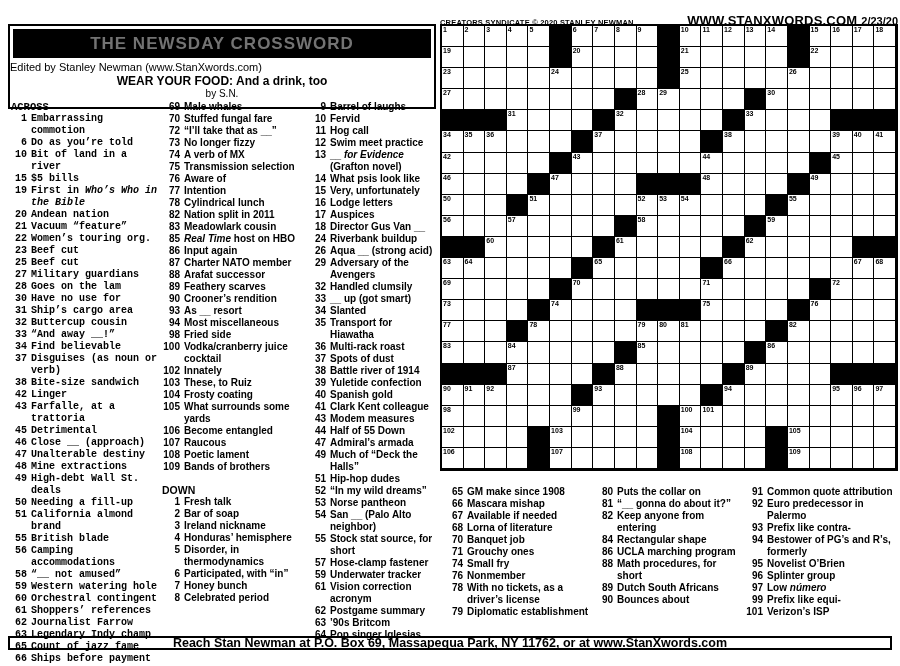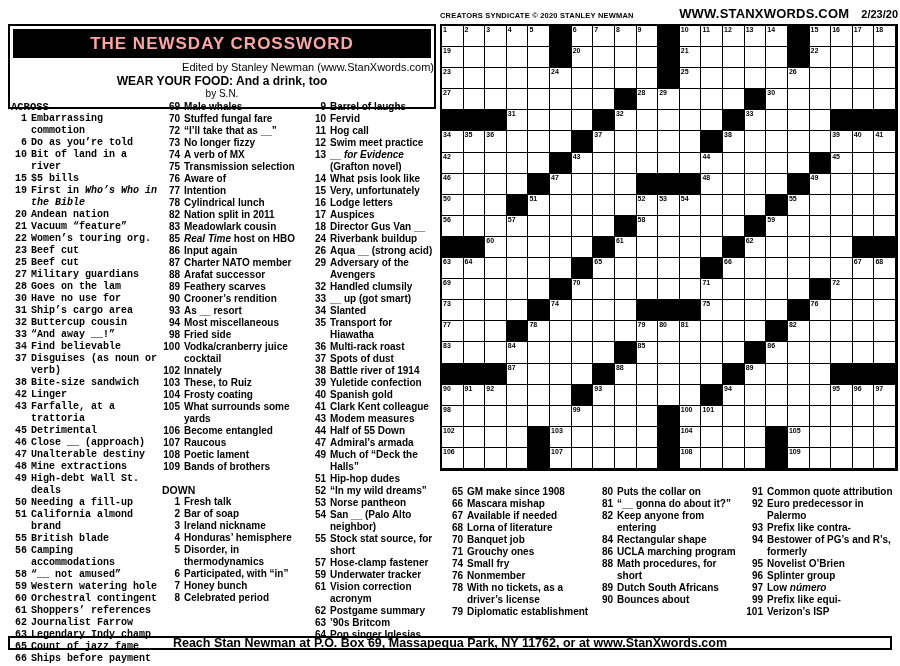--- a/index.html
+++ b/index.html
@@ -1,43 +1,43 @@
 <!DOCTYPE html>
 <html><head>
 <meta charset="utf-8">
 <style>
   html,body{margin:0;padding:0;background:#fff;}
   .page{position:relative;width:900px;height:666px;background:#fff;overflow:hidden;
         font-family:"Liberation Sans",sans-serif;color:#000;}
   
   .hdr-box{position:absolute;left:8px;top:24px;width:424px;border:2px solid #000;background:#fff;}
-  .banner{margin:3px;background:#000;color:#fca5a5;text-align:center;font-weight:bold;
+  .banner{margin:3px;background:#000;color:#737373;text-align:center;font-weight:bold;
           font-size:17px;letter-spacing:1px;padding:5px 0 4px;}
-  .sub1{text-align:right;font-size:11px;line-height:13px;margin-top:1px;}
+  .sub1{text-align:left;font-size:11px;line-height:13px;margin-top:1px;}
   .sub2{text-align:center;font-size:12px;font-weight:bold;line-height:14px;}
   .sub3{text-align:center;font-size:10px;line-height:12px;padding-bottom:7px;}
   
   .clue-col{position:absolute;font-size:10px;font-weight:bold;line-height:12px;}
   .section-h{font-size:10.5px;font-weight:bold;line-height:12px;}
   .down-h{margin-top:11px;}
   .clue{display:flex;}
   .cnum{flex:none;text-align:right;padding-right:4px;}
   .w16 .cnum{width:16px;} .w18 .cnum{width:18px;} .w14 .cnum{width:14px;}
   .ctext{flex:1;}
   #col1{left:11px;top:101px;width:150px;font-family:Liberation Mono, monospace;}
   #col2{left:162px;top:101px;width:148px;}
   #col3{left:312px;top:101px;width:126px;}
   #bcol1{left:447px;top:486px;width:146px;}
   #bcol2{left:597px;top:486px;width:146px;}
   #bcol3{left:745px;top:486px;width:153px;}
   
-  .grid-hdr{position:absolute;left:440px;top:6px;width:458px;display:flex;align-items:baseline;}
+  .grid-hdr{position:absolute;left:440px;top:13px;width:458px;display:flex;align-items:baseline;}
   .synd{font-size:7.5px;font-weight:bold;letter-spacing:.2px;}
   .site{font-size:13px;font-weight:bold;margin-left:auto;letter-spacing:.2px;}
-  .date{font-size:11px;font-weight:bold;margin-left:12px;}
+  .date{font-size:11px;font-weight:bold;margin-left:4px;}
   
   .grid{position:absolute;left:440px;top:24px;width:458px;height:447px;
         display:grid;grid-template-columns:repeat(21,1fr);grid-template-rows:repeat(21,1fr);
         border:2px solid #000;background:#fff;box-sizing:border-box;}
   .cell{border-right:1px solid #000;border-bottom:1px solid #000;box-sizing:border-box;
         position:relative;background:#fff;}
   .cell.black{background:#000;}
   .num{position:absolute;left:1px;top:0;font-size:7px;line-height:8px;font-weight:bold;}
   
   .footer{position:absolute;left:8px;top:636px;width:884px;height:14px;border:2px solid #000;

